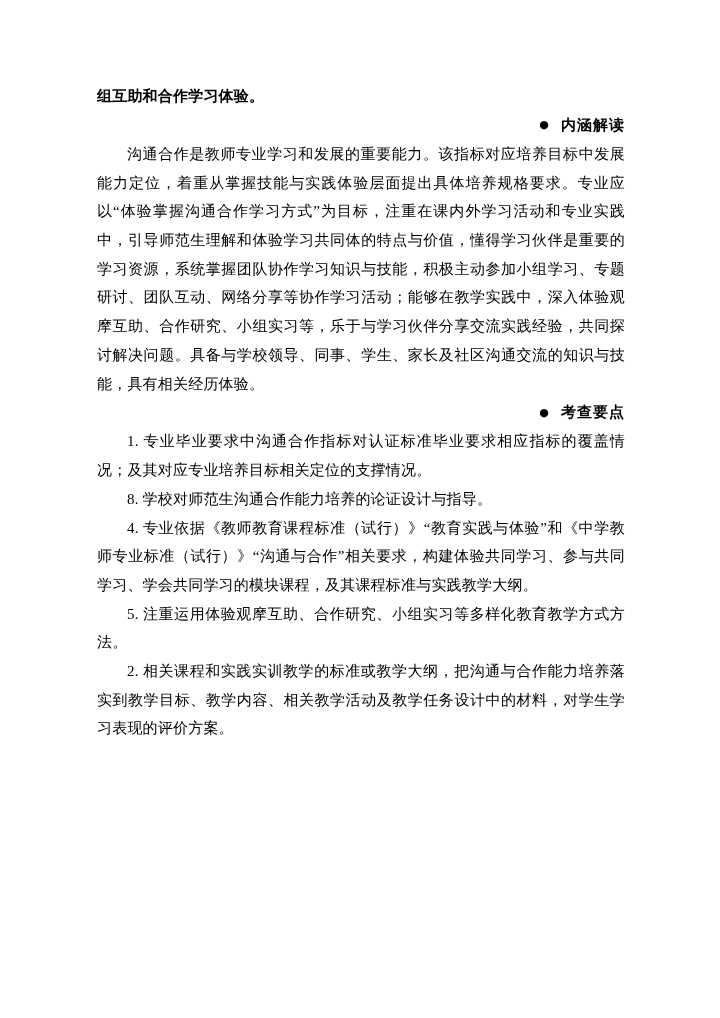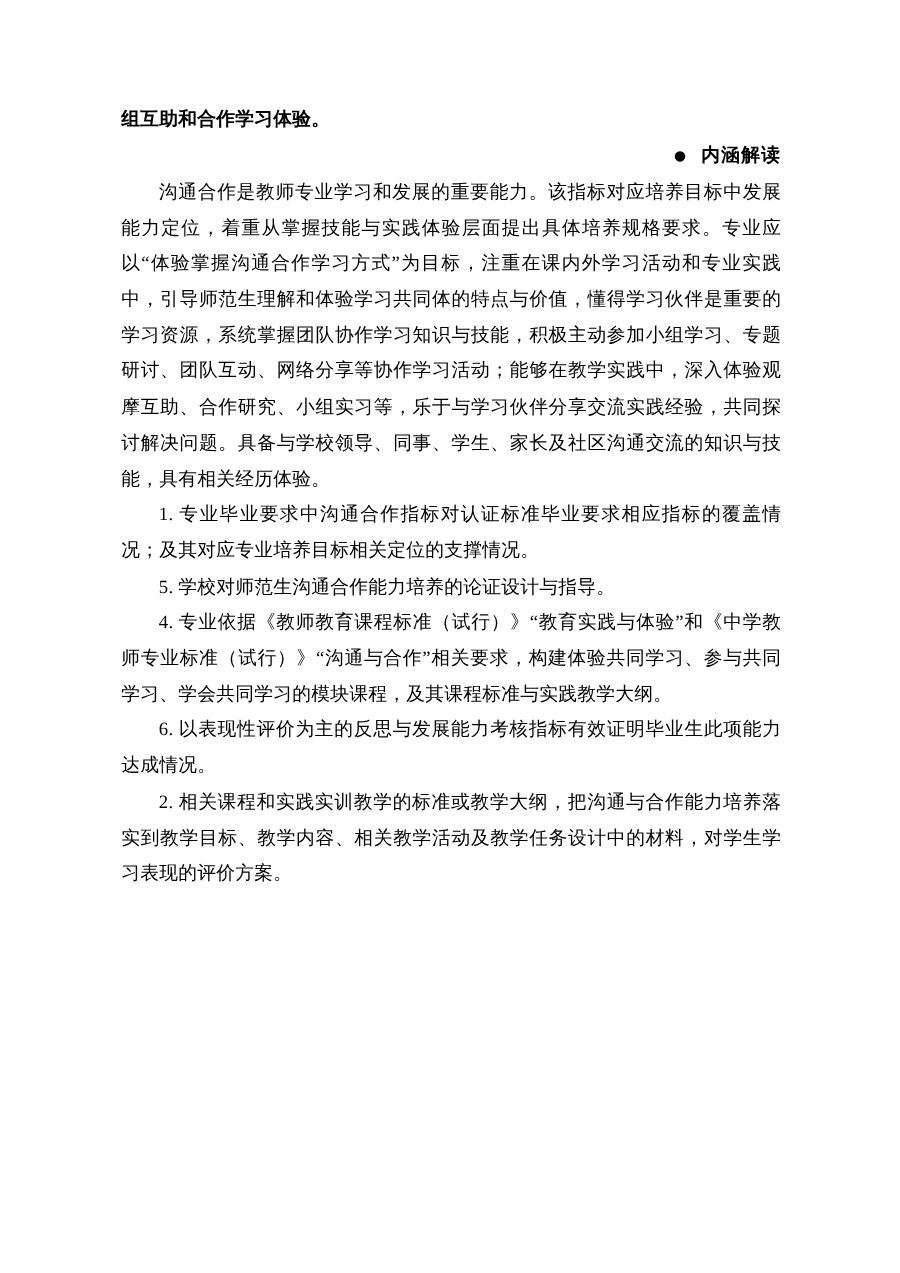--- a/index.html
+++ b/index.html
@@ -70,25 +70,26 @@
 
 <div class="page">
   <div class="content">
 
     <p class="intro-line">组互助和合作学习体验。</p>
 
     <p class="section-heading"><span class="bullet">●</span><span class="heading-text">内涵解读</span></p>
 
     <p class="para">沟通合作是教师专业学习和发展的重要能力。该指标对应培养目标中发展能力定位，着重从掌握技能与实践体验层面提出具体培养规格要求。专业应以“体验掌握沟通合作学习方式”为目标，注重在课内外学习活动和专业实践中，引导师范生理解和体验学习共同体的特点与价值，懂得学习伙伴是重要的学习资源，系统掌握团队协作学习知识与技能，积极主动参加小组学习、专题研讨、团队互动、网络分享等协作学习活动；能够在教学实践中，深入体验观摩互助、合作研究、小组实习等，乐于与学习伙伴分享交流实践经验，共同探讨解决问题。具备与学校领导、同事、学生、家长及社区沟通交流的知识与技能，具有相关经历体验。</p>
 
+    <p class="section-heading"><span class="bullet">●</span><span class="heading-text">考查要点</span></p>
 
     <p class="para">1. 专业毕业要求中沟通合作指标对认证标准毕业要求相应指标的覆盖情况；及其对应专业培养目标相关定位的支撑情况。</p>
-    <p class="para">5. 学校对师范生沟通合作能力培养的论证设计与指导。</p>
+    <p class="para">8. 学校对师范生沟通合作能力培养的论证设计与指导。</p>
     <p class="para">4. 专业依据《教师教育课程标准（试行）》“教育实践与体验”和《中学教师专业标准（试行）》“沟通与合作”相关要求，构建体验共同学习、参与共同学习、学会共同学习的模块课程，及其课程标准与实践教学大纲。</p>
-    <p class="para">6. 以表现性评价为主的反思与发展能力考核指标有效证明毕业生此项能力达成情况。</p>
+    <p class="para">5. 注重运用体验观摩互助、合作研究、小组实习等多样化教育教学方式方法。</p>
 
 
     <p class="para">2. 相关课程和实践实训教学的标准或教学大纲，把沟通与合作能力培养落实到教学目标、教学内容、相关教学活动及教学任务设计中的材料，对学生学习表现的评价方案。</p>
 
   </div>
 
   <div class="page-number">62</div>
 </div>
 
 </body></html>

